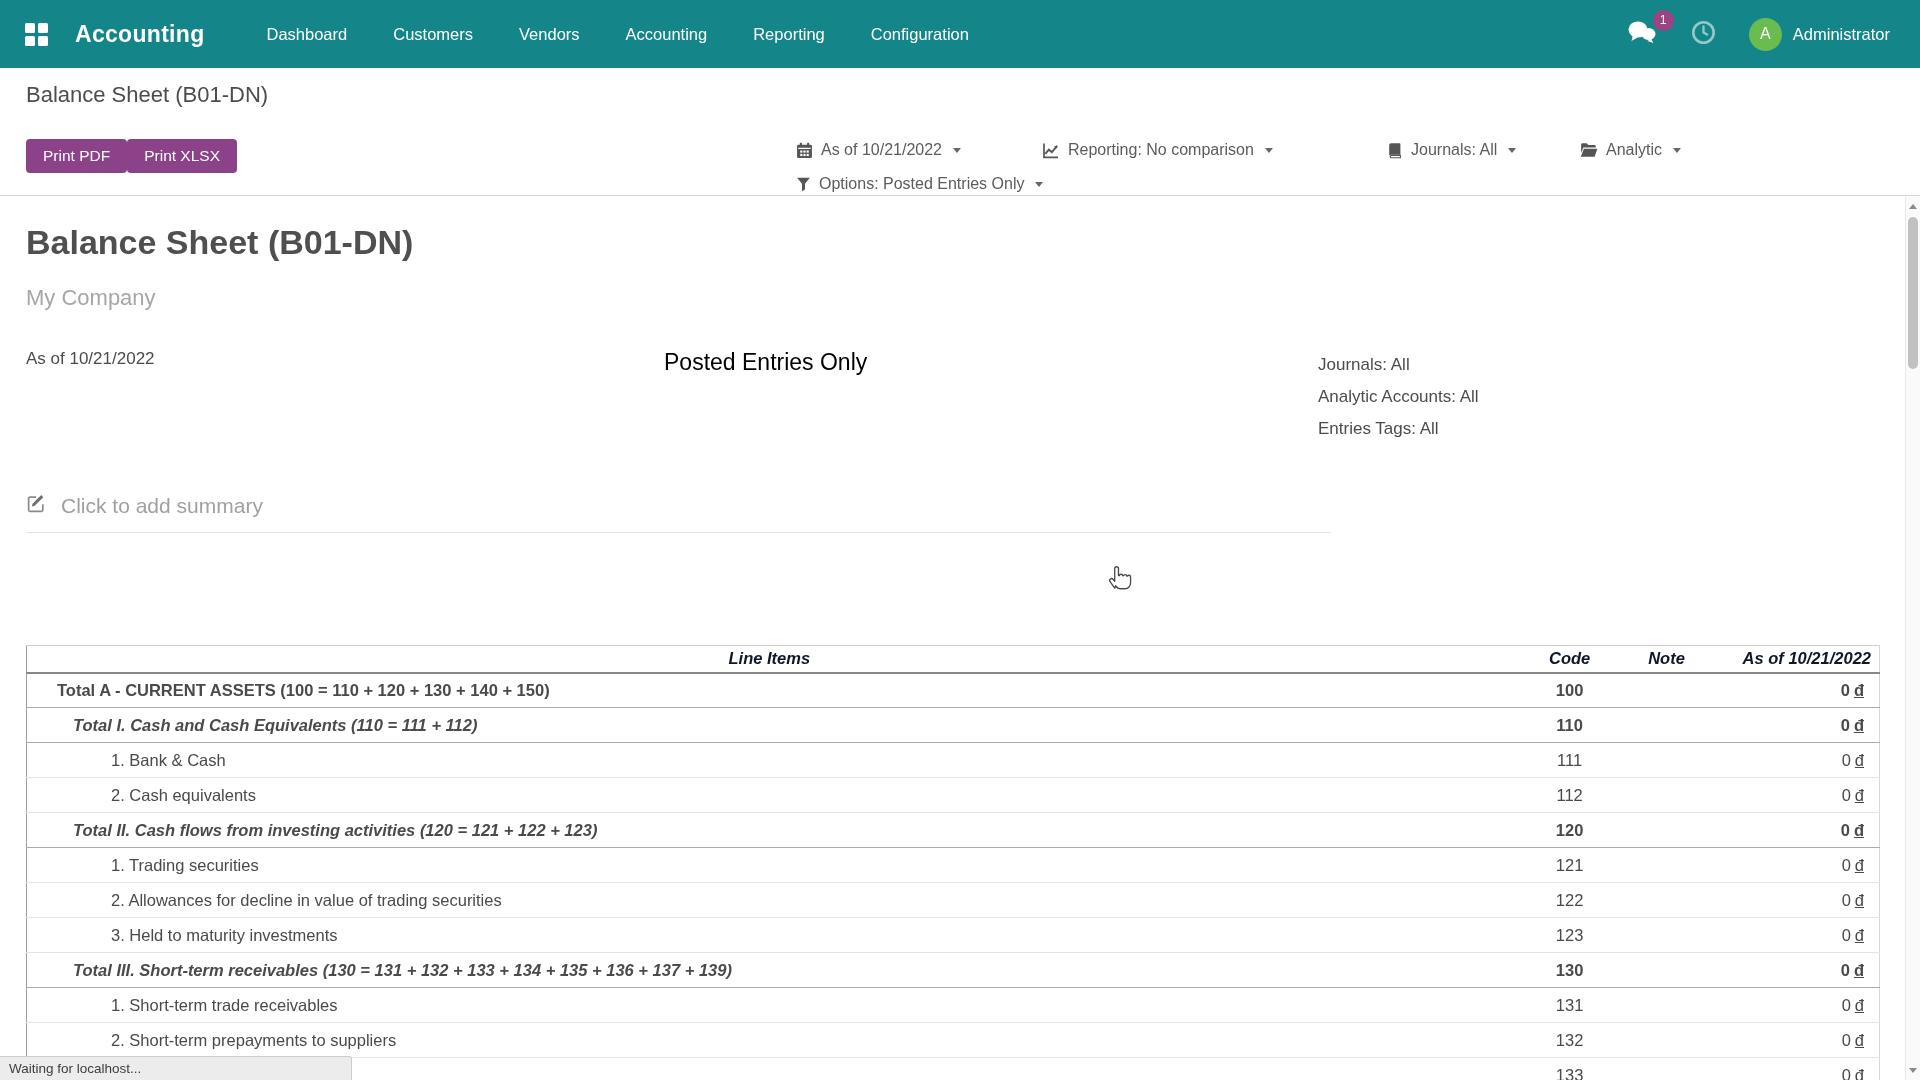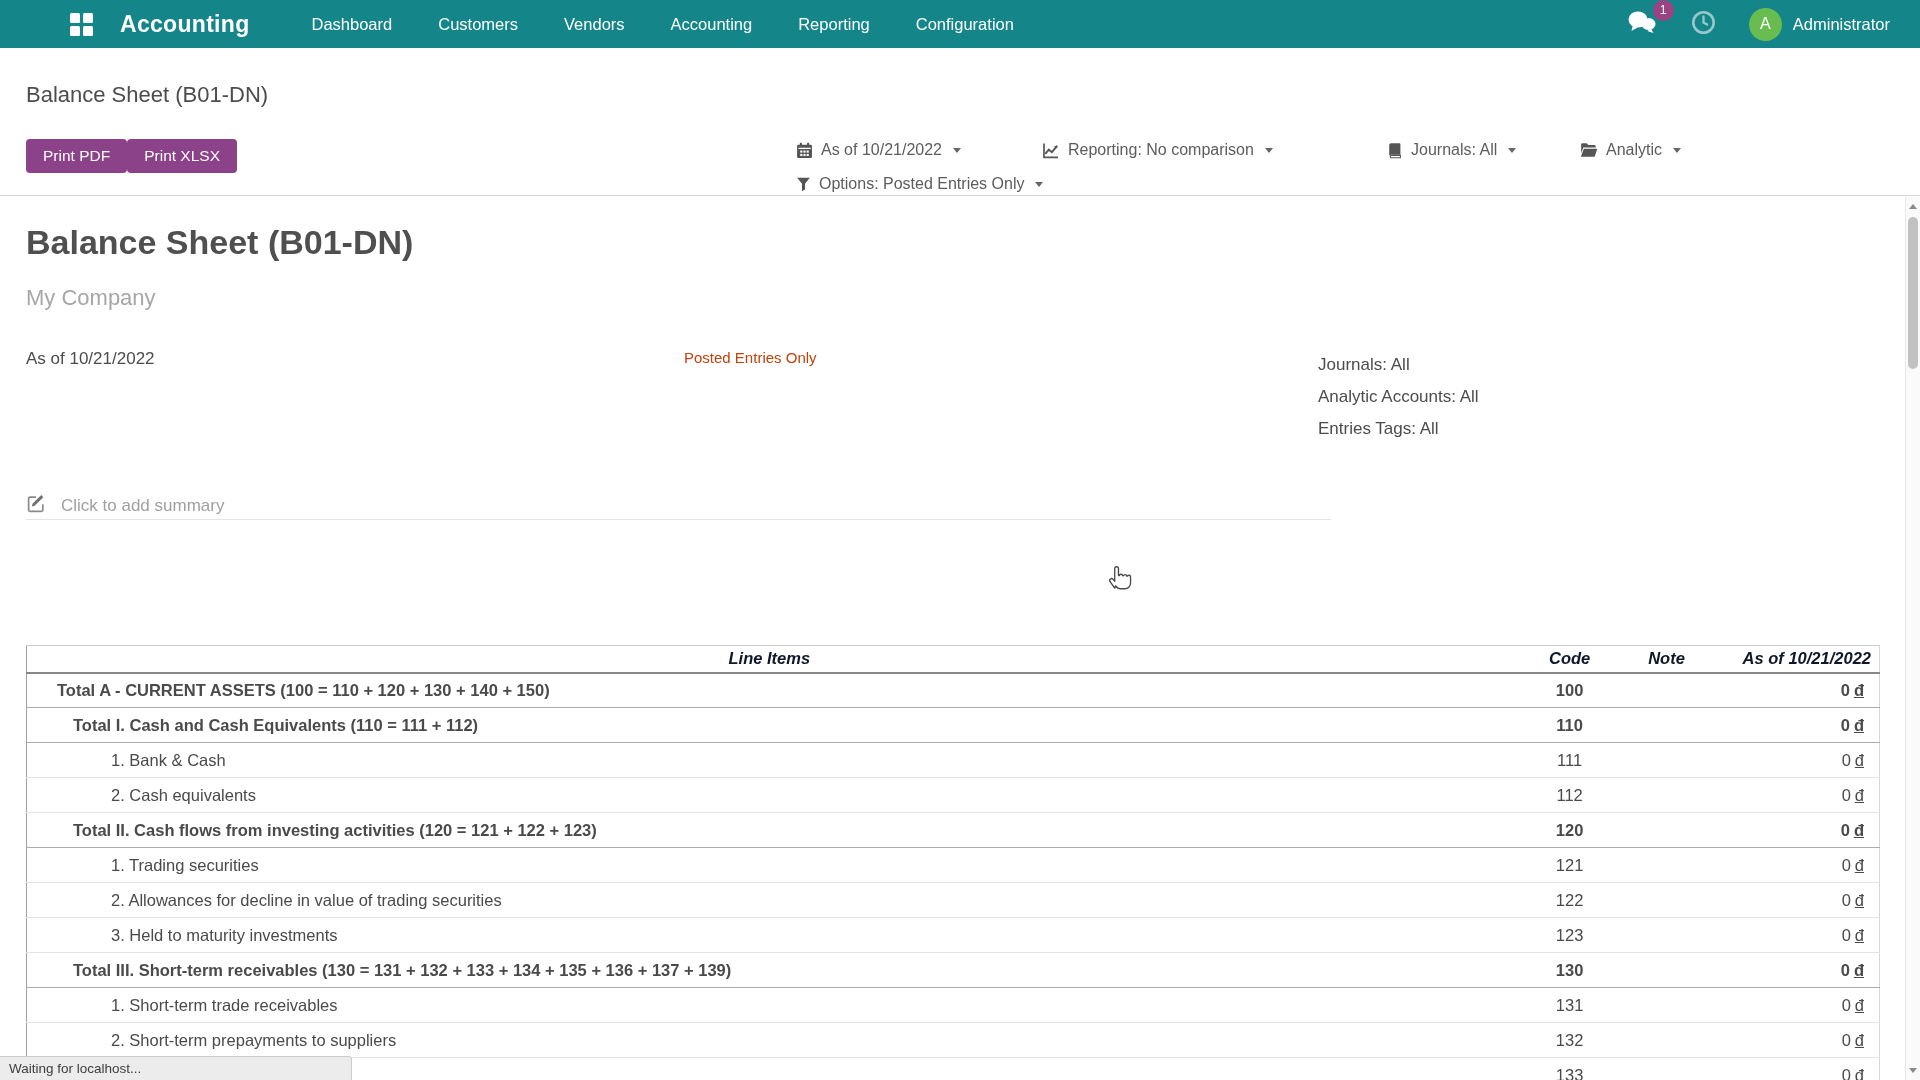--- a/index.html
+++ b/index.html
@@ -4,22 +4,22 @@
 <style>
   * { box-sizing: border-box; }
   html,body { margin:0; padding:0; }
   body {
     width:1920px; height:1080px; overflow:hidden; position:relative;
     font-family:"Liberation Sans", sans-serif; background:#fff; color:#4a4a4a;
   }
 
   
   .topbar {
-    position:absolute; top:0; left:0; right:0; height:48px;
-    background:#148589; display:flex; align-items:center; color:#fff;padding-left:45px;
+    position:absolute; top:0; left:0; right:0; height:68px;
+    background:#148589; display:flex; align-items:center; color:#fff;
   }
   .apps-btn { width:23px; height:23px; margin-left:25px; display:grid;
     grid-template-columns:10px 10px; grid-template-rows:10px 10px; gap:3px; cursor:pointer; }
   .apps-btn span { background:#fff; border-radius:1.5px; }
   .brand { font-size:23px; font-weight:700; margin-left:27px; letter-spacing:.3px; cursor:pointer; }
   .nav-menu { display:flex; margin-left:62px; gap:46px; font-size:16.5px; }
   .nav-item { color:#fff; cursor:pointer; white-space:nowrap; }
   .top-right { margin-left:auto; display:flex; align-items:center; gap:32px; margin-right:30px; }
   .chat-wrap { position:relative; cursor:pointer; }
   .badge {
@@ -46,42 +46,42 @@
   .f5 { left:796px; top:107px; }
   .caret { width:0; height:0; border-left:4.5px solid transparent;
     border-right:4.5px solid transparent; border-top:5.5px solid #666; margin-left:3px; }
 
   
   .content { position:absolute; top:197px; left:0; right:0; bottom:0; background:#fff; }
   .report-title { position:absolute; left:26px; top:26px; margin:0;
     font-size:34px; font-weight:700; color:#4f4f4f; }
   .company { position:absolute; left:26px; top:88px; font-size:22px; color:#a6a6a6; }
   .info-left   { position:absolute; left:26px;   top:152px; font-size:17px; color:#4c4c4c; }
-  .info-center { position:absolute; left:684px;  top:152px; font-size:15px; color:#c2410c; }
+  .info-center { position:absolute; left:664px;  top:152px; font-size:23px; color:#000000; }
   .info-right  { position:absolute; left:1318px; top:152px; font-size:17px; color:#4c4c4c; line-height:32px; }
   .summary { position:absolute; left:26px; top:296px; width:1305px;
-    display:flex; align-items:center; gap:14px; 
-    border-bottom:1px solid #e3e3e3; font-size:17px; color:#a0a0a0; cursor:pointer; }
+    display:flex; align-items:center; gap:14px; padding-bottom:13px;
+    border-bottom:1px solid #e3e3e3; font-size:21px; color:#a0a0a0; cursor:pointer; }
 
   
   .report-table { position:absolute; left:26px; top:448px; width:1854px;
     border-collapse:collapse; font-size:16.5px; color:#4a4a4a;
     border-left:1px solid #9e9e9e; border-right:1px solid #d6d6d6; }
   .report-table th { height:27px; font-weight:700; color:#0f172a;
     border-top:1px solid #cfcfcf; border-bottom:2px solid #888; padding:0;font-style:italic; }
   th.c-label { text-align:center; } th.c-code { text-align:center; }
   th.c-note { text-align:center; } th.c-value { text-align:right; padding-right:8px; }
   .report-table td { height:35px; padding:0; }
   tr.total td { font-weight:700; border-bottom:1px solid #ababab; }
   tr.leaf  td { border-bottom:1px solid #e4e4e4; }
   td.code { text-align:center; }
   td.value { text-align:right; padding-right:15px; white-space:nowrap; }
   td.value span { cursor:pointer; }
   tr.ind0 td.label { padding-left:30px; }
-  tr.ind1 td.label { padding-left:46px; }
+  tr.ind1 td.label { padding-left:46px;font-style:italic; }
   tr.ind2 td.label { padding-left:84px; }
   .cur { text-decoration:underline; margin-left:4px; }
 
   
   .scrollbar { position:absolute; right:0; top:197px; bottom:0; width:15px;
     background:#fafafa; border-left:1px solid #e8e8e8; }
   .sb-up { position:absolute; top:7px; left:3px; width:0; height:0;
     border-left:4.5px solid transparent; border-right:4.5px solid transparent;
     border-bottom:5.5px solid #8a8a8a; }
   .sb-down { position:absolute; bottom:7px; left:3px; width:0; height:0;

